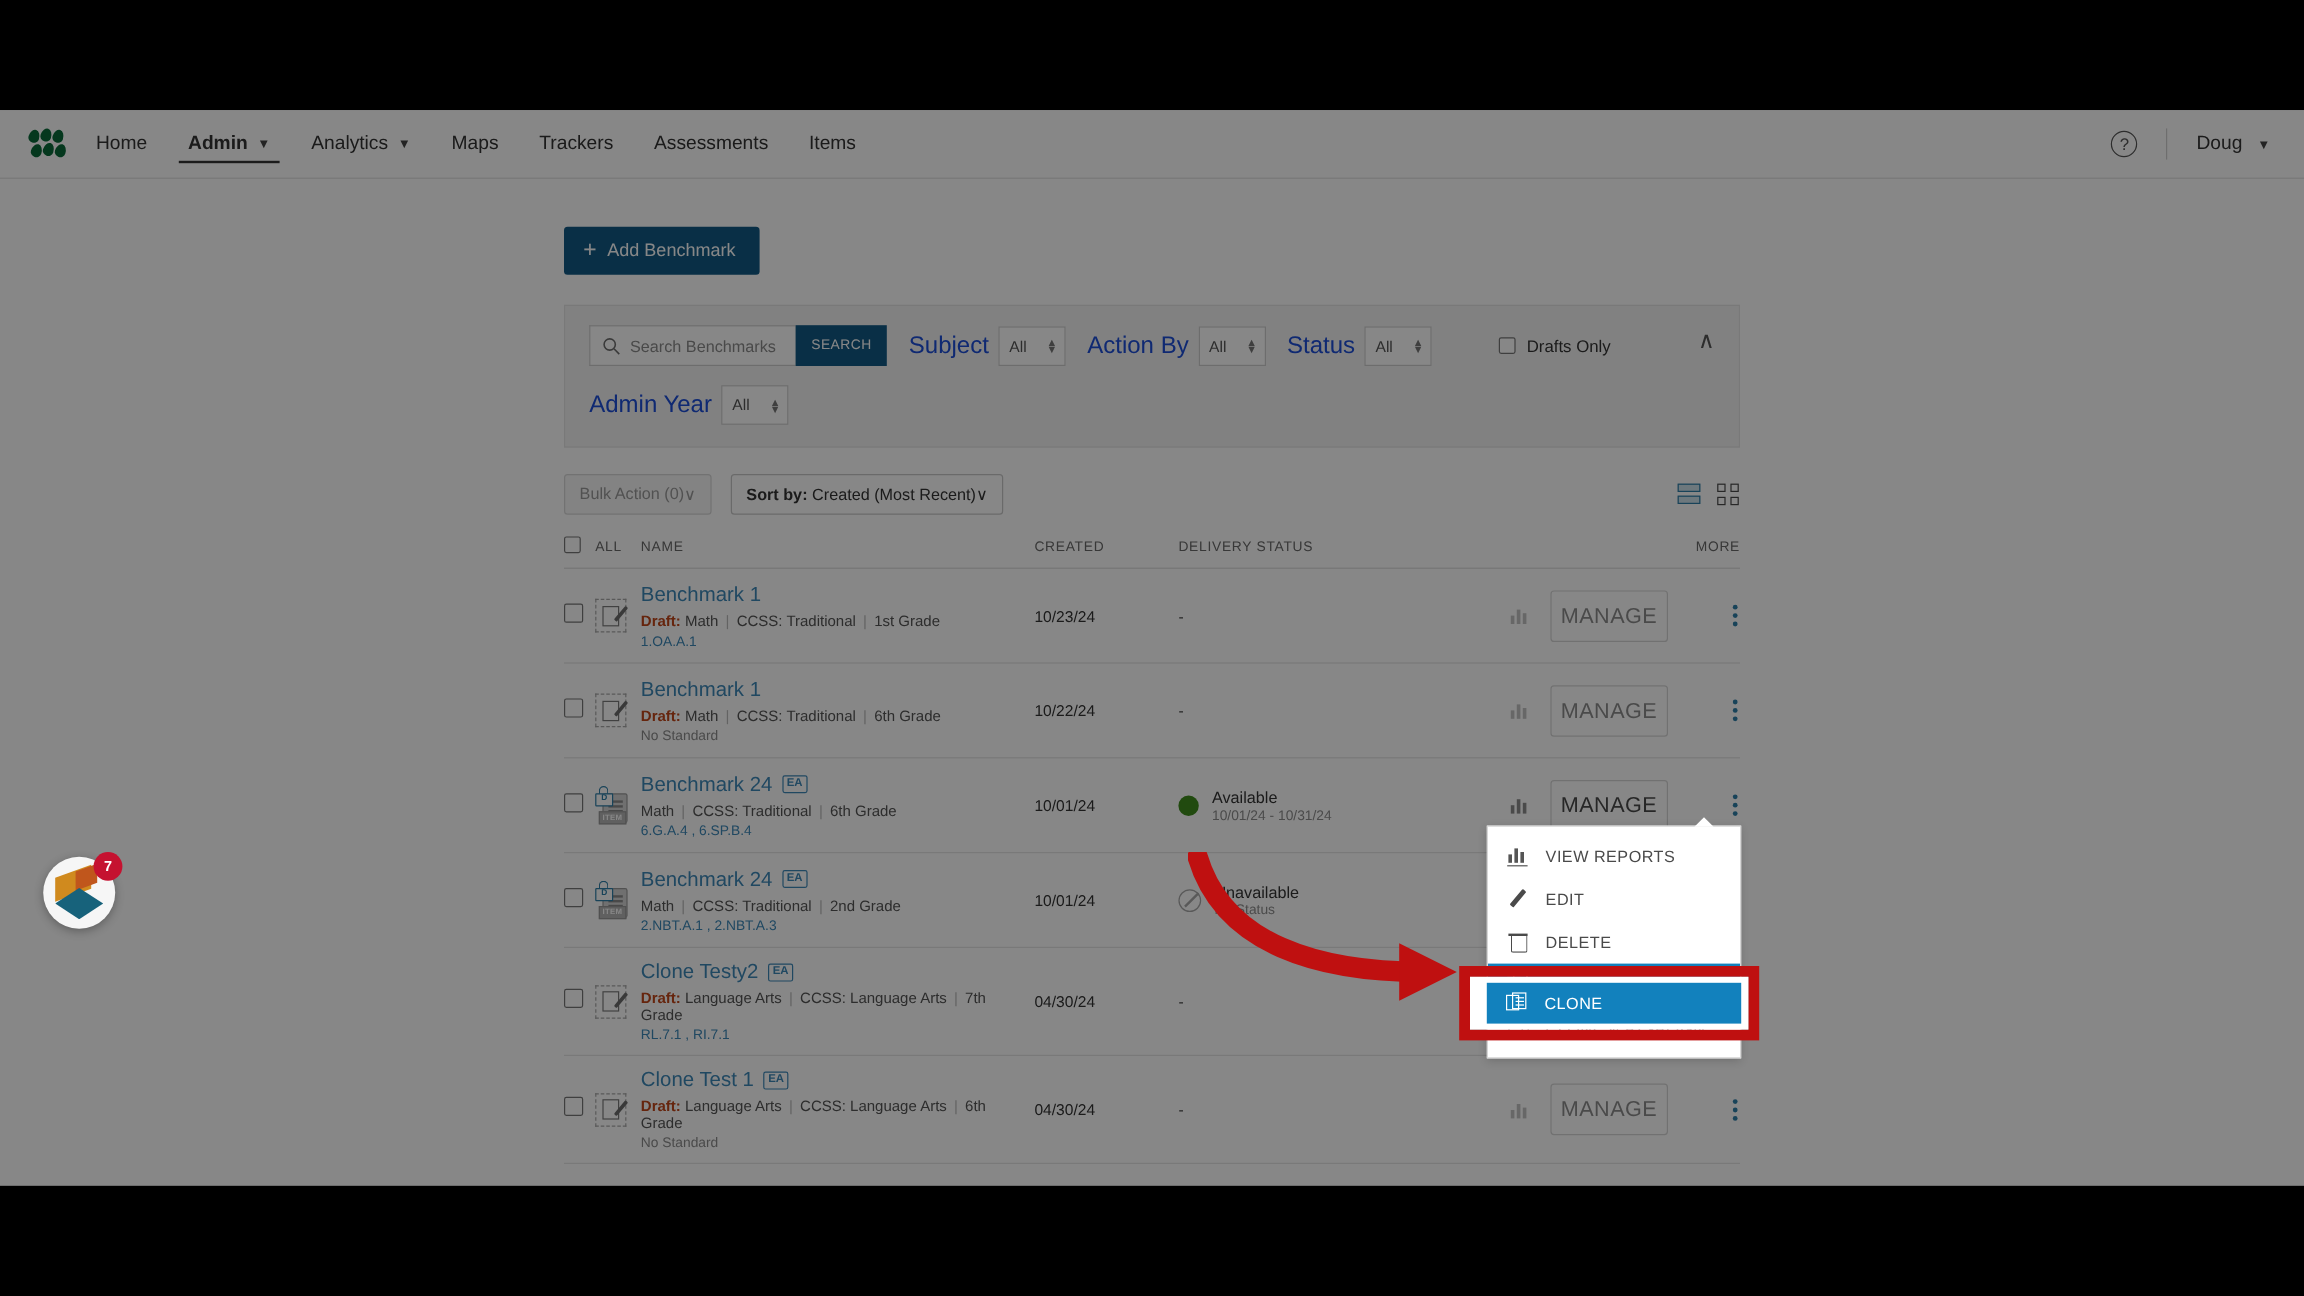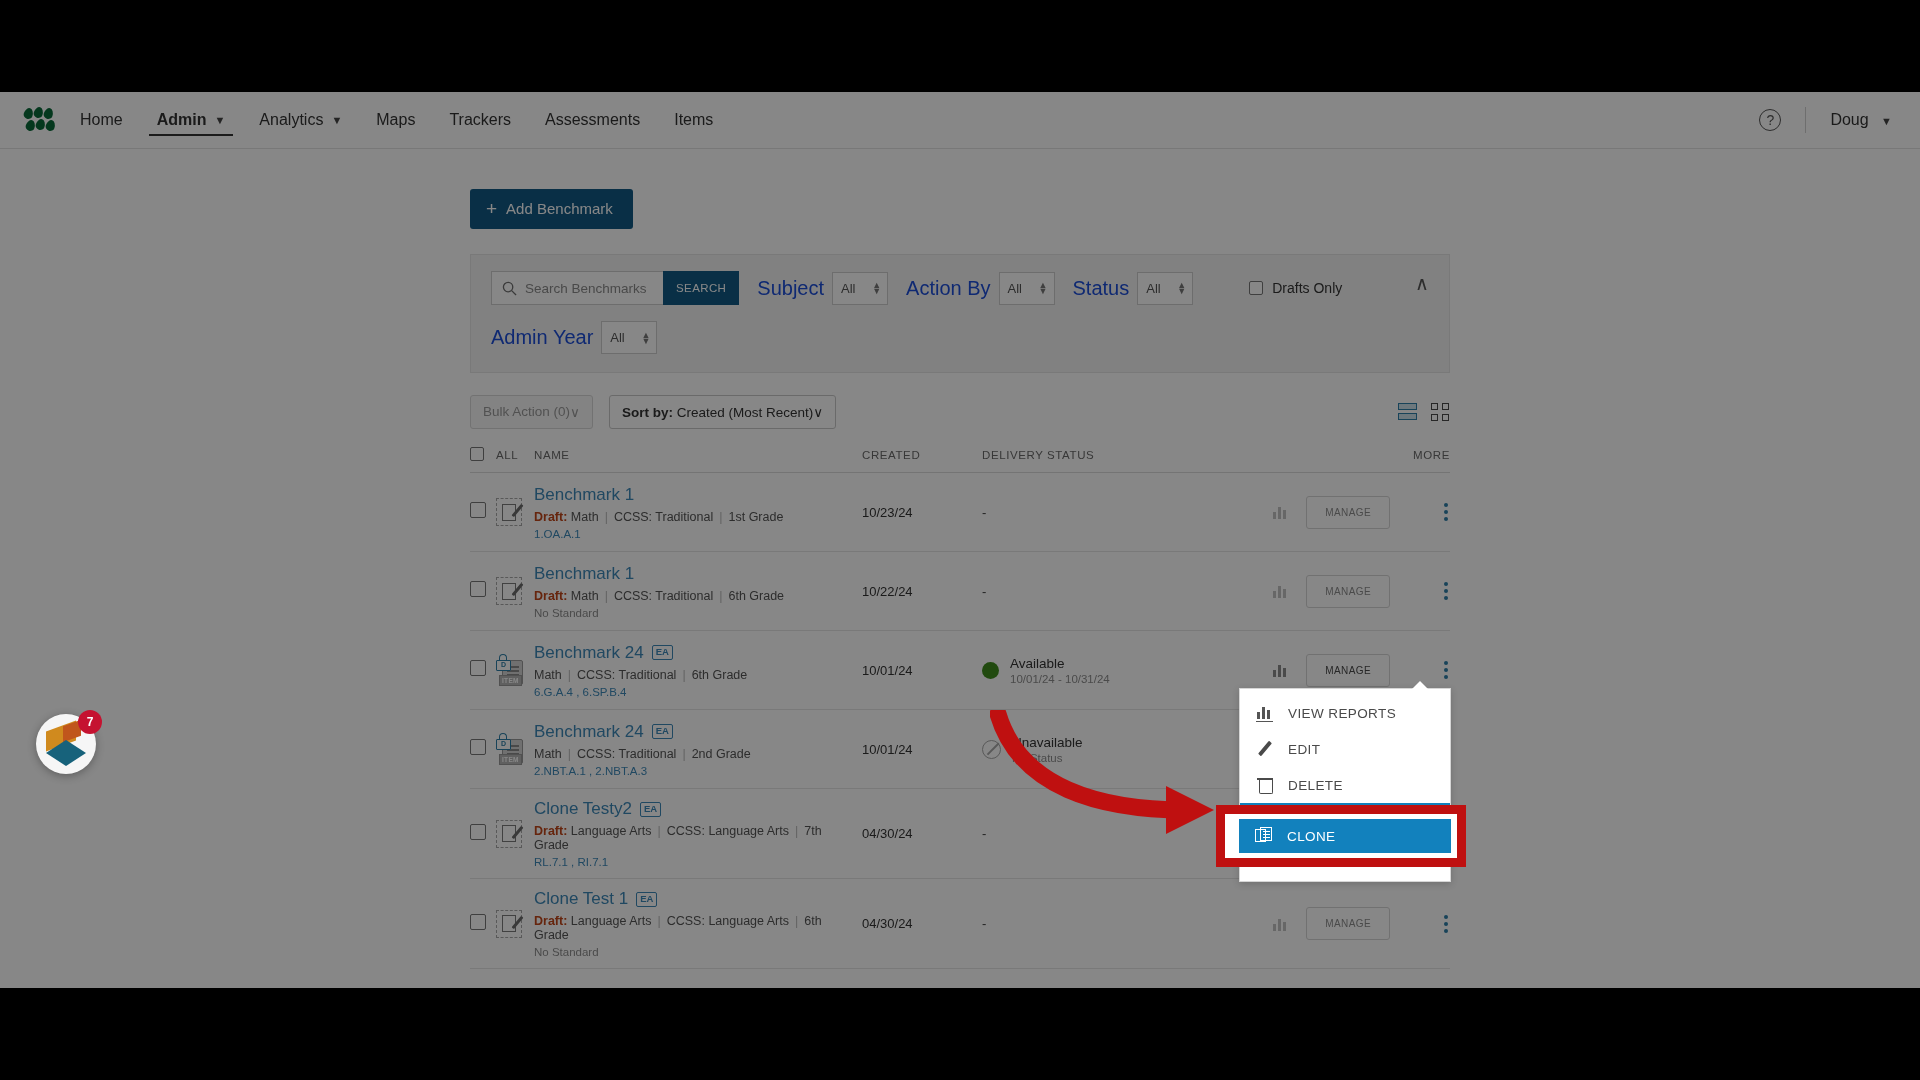--- a/index.html
+++ b/index.html
@@ -245,21 +245,21 @@
 
   .actcell { width: 170px; display: flex; align-items: center; justify-content: flex-end; gap: 18px; }
   .ico-chart { width: 15px; height: 14px; position: relative; opacity: .45; }
   .ico-chart i { position: absolute; bottom: 0; width: 3px; background: #7a7a7a; }
   .ico-chart i:nth-child(1) { left: 0; height: 7px; }
   .ico-chart i:nth-child(2) { left: 5px; height: 12px; }
   .ico-chart i:nth-child(3) { left: 10px; height: 9px; }
   .ico-chart.on { opacity: .85; }
   .btn-manage {
     border: 1px solid #d6d6d6; background: #fff; color: #8d8d8d;
-    font-size: 10px; letter-spacing: .4px; padding: 10px 18px; border-radius: 3px; cursor: pointer;
+    font-size: 18px; letter-spacing: .4px; padding: 10px 8px; border-radius: 3px; cursor: pointer;
   }
   .btn-manage.enabled { color: #4a4a4a; }
   .morecell { width: 60px; display: flex; justify-content: flex-end; padding-right: 2px; }
   .kebab { display: flex; flex-direction: column; gap: 3px; cursor: pointer; }
   .kebab i { width: 4px; height: 4px; border-radius: 50%; background: #2f7fa8; }
 
   
   .menu {
     position: absolute; left: 1239px; top: 688px; width: 212px;
     background: #fff; border: 1px solid #d6d6d6; box-shadow: 0 2px 7px rgba(0,0,0,.17);

